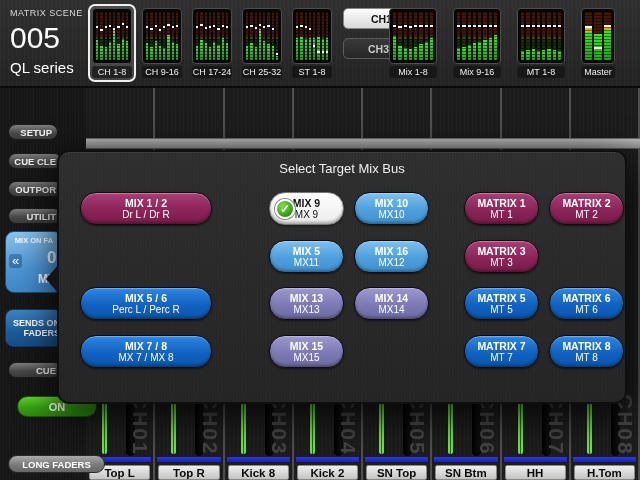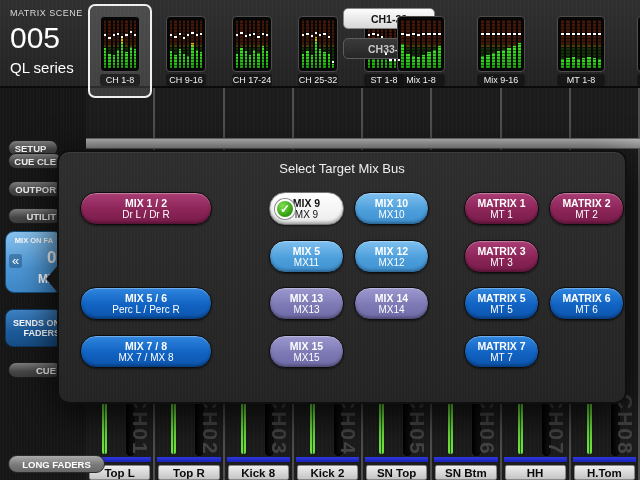--- a/index.html
+++ b/index.html
@@ -9,21 +9,21 @@
   
   .header{position:absolute;left:0;top:0;width:640px;height:88px;
     background:linear-gradient(#303030,#232323);border-bottom:2px solid #0a0a0a;
     background-image:repeating-linear-gradient(90deg,rgba(255,255,255,.02) 0 1px,transparent 1px 4px),linear-gradient(#303030,#232323);}
   .scene{position:absolute;left:10px;top:8px;width:80px;}
   .scene-label{font-size:9px;color:#d8d8d8;letter-spacing:.5px;}
   .scene-num{font-size:30px;color:#fff;margin-top:3px;}
   .scene-dev{font-size:15px;color:#fff;margin-top:4px;}
   .mgroup{position:absolute;top:4px;display:flex;gap:2px;}
   .mg-left{left:88px;} .mg-right{left:385px;gap:8px;}
-  .mblock{border:2px solid transparent;border-radius:7px;padding:10px;cursor:pointer;}
+  .mblock{border:2px solid transparent;border-radius:7px;padding:2px;cursor:pointer;}
   .mblock[data-selected="true"]{border-color:#f0f0f0;background:rgba(255,255,255,.14);}
   .mbox{width:40px;height:56px;background:#060606;border:1px solid #4d4d4d;border-radius:4px;
     display:flex;gap:2px;padding:3px;}
   .mg-right .mbox{width:48px;} .mblock.narrow .mbox{width:34px;}
   .bar{flex:1;position:relative;overflow:hidden;border-radius:1px;
     background:linear-gradient(to bottom,#451708 0 50%,#4a3a06 50% 57%,#16300a 57% 100%);}
   .bar::after{content:'';position:absolute;inset:0;
     background:repeating-linear-gradient(to bottom,rgba(0,0,0,.45) 0 1px,transparent 1px 3px);}
   .fill{position:absolute;bottom:0;left:0;right:0;background:linear-gradient(to top,#1da30d,#3ee627);}
   .yfill{position:absolute;left:0;right:0;background:#d8b400;}
@@ -48,21 +48,21 @@
   .strip-id{position:absolute;right:1px;top:306px;writing-mode:vertical-rl;
     font-size:21px;font-weight:bold;color:#454545;letter-spacing:2px;}
   .strip-bar{position:absolute;left:2px;right:2px;top:369px;height:5px;background:linear-gradient(#2d3ae2,#1a23b4);}
   .strip-name{position:absolute;left:3px;right:3px;top:377px;height:15px;border-radius:2px;
     background:linear-gradient(#eeeeee,#c4c4c4);border:1px solid #898989;color:#0a0a0a;
     font-size:11.5px;font-weight:bold;display:flex;align-items:center;justify-content:center;cursor:pointer;}
   
   .side-pill{position:absolute;height:16px;border-radius:9px;font-size:9.5px;font-weight:bold;color:#f2f2f2;
     background:linear-gradient(#7e7e7e,#474747 60%,#3c3c3c);border:1px solid #1c1c1c;
     text-align:right;line-height:15px;padding-right:5px;cursor:pointer;}
-  .p-setup{left:8px;top:140px;width:50px;text-align:center;}
+  .p-setup{left:8px;top:124px;width:50px;}
   .p-cueclear{left:8px;top:153px;width:54px;}
   .p-outport{left:8px;top:181px;width:54px;}
   .p-utility{left:8px;top:208px;width:54px;}
   .p-cue{left:8px;top:362px;width:54px;}
   .mixon{position:absolute;left:5px;top:231px;width:58px;height:62px;border-radius:9px;cursor:pointer;
     background:linear-gradient(#8ac4ef,#4d97d6 60%,#3f88c8);border:1px solid #14517e;color:#fff;}
   .mixon-title{font-size:7.5px;font-weight:bold;text-align:center;margin-top:4px;white-space:nowrap;}
   .mixon-chev{position:absolute;left:3px;top:22px;font-size:13px;line-height:14px;padding:0 3px;
     background:rgba(10,50,90,.35);border-radius:3px;}
   .mixon-num{position:absolute;right:-4px;top:16px;font-size:17px;font-weight:bold;}
@@ -515,20 +515,21 @@
     <div class="mixon-num">09</div>
     <div class="mixon-name">MX 9</div>
   </div>
 
   <div class="sends">
     <div>SENDS ON</div>
     <div>FADERS</div>
   </div>
 
   <div class="side-pill p-cue">CUE</div>
+  <div class="on-btn">ON</div>
   <div class="long-faders">LONG FADERS</div>
 
   <div class="modal">
     <div class="modal-title">Select Target Mix Bus</div>
 
     <div class="mbtn c1 r1" data-color="magenta">
       <div class="l1">MIX 1 / 2</div>
       <div class="l2">Dr L / Dr R</div>
     </div>
     <div class="mbtn c2 r1" data-color="white">
@@ -547,21 +548,21 @@
     <div class="mbtn c5 r1" data-color="magenta">
       <div class="l1">MATRIX 2</div>
       <div class="l2">MT 2</div>
     </div>
 
     <div class="mbtn c2 r2" data-color="lightblue">
       <div class="l1">MIX 5</div>
       <div class="l2">MX11</div>
     </div>
     <div class="mbtn c3 r2" data-color="lightblue">
-      <div class="l1">MIX 12</div>
+      <div class="l1">MIX 16</div>
       <div class="l2">MX12</div>
     </div>
     <div class="mbtn c4 r2" data-color="magenta">
       <div class="l1">MATRIX 3</div>
       <div class="l2">MT 3</div>
     </div>
 
     <div class="mbtn c1 r3" data-color="blue">
       <div class="l1">MIX 5 / 6</div>
       <div class="l2">Perc L / Perc R</div>
@@ -588,15 +589,19 @@
       <div class="l2">MX 7 / MX 8</div>
     </div>
     <div class="mbtn c2 r4" data-color="purple">
       <div class="l1">MIX 15</div>
       <div class="l2">MX15</div>
     </div>
     <div class="mbtn c4 r4" data-color="blue">
       <div class="l1">MATRIX 7</div>
       <div class="l2">MT 7</div>
     </div>
+    <div class="mbtn c5 r4" data-color="blue">
+      <div class="l1">MATRIX 8</div>
+      <div class="l2">MT 8</div>
+    </div>
   </div>
 
 </div>
 
 </body></html>

